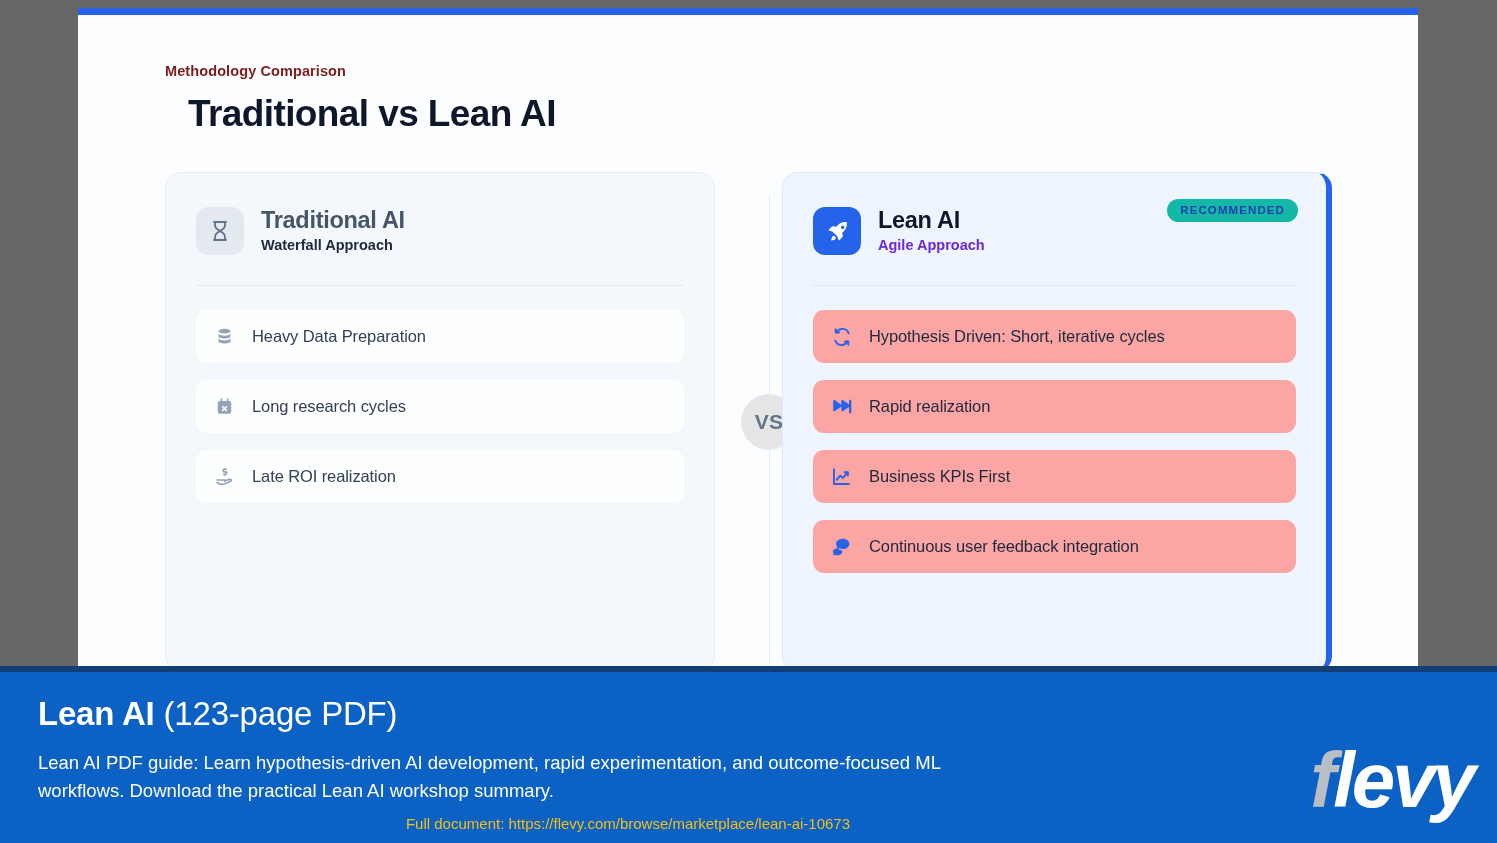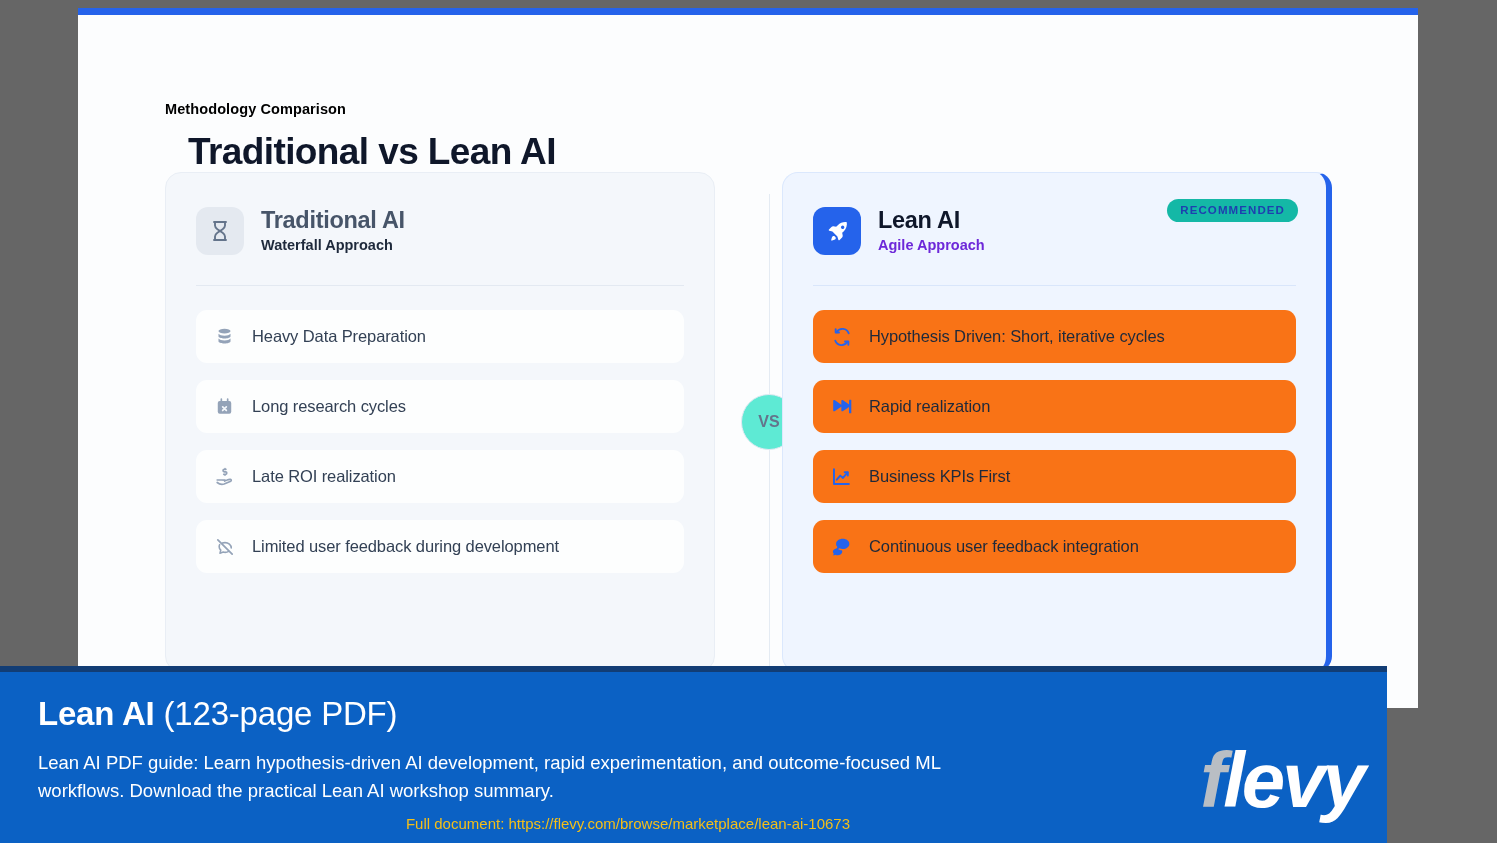--- a/index.html
+++ b/index.html
@@ -40,24 +40,23 @@
   
   .page-header {
     position: absolute;
     left: 87px;
     top: 55px;
     width: 1100px;
   }
   .eyebrow {
     font-size: 14.5px;
     font-weight: 700;
-    color: #000000;
+    color: #7f1d1d;
     letter-spacing: .1px;
     line-height: 1.2;
-    margin-top: 38px;
   }
   .page-title {
     margin-top: 13px;
     font-size: 37px;
     font-weight: 700;
     color: #0f172a;
     letter-spacing: -0.6px;
     line-height: 1.15;
     margin-left: 23px;
   }
@@ -152,21 +151,21 @@
 
   .item {
     display: flex;
     align-items: center;
     gap: 17px;
     height: 53px;
     border-radius: 11px;
     padding: 0 18px;
     background: #fdfefe;
   }
-  .item.lean { background: #f97316; }
+  .item.lean { background: #fca5a5; }
   .item-icon {
     width: 21px; height: 21px;
     flex: 0 0 auto;
     display: flex;
     align-items: center;
     justify-content: center;
   }
   .item-icon svg { display: block; }
   .item-label {
     font-size: 16.5px;
@@ -193,37 +192,37 @@
     top: 22px;
     bottom: 0;
     width: 1px;
     margin-left: -0.5px;
     background: #e4ebf3;
   }
   .vs-badge {
     position: relative;
     width: 56px; height: 56px;
     border-radius: 50%;
-    background: #5eead4;
+    background: #e5e5e5;
     border: 1px solid #e2e9f2;
     display: flex;
     align-items: center;
     justify-content: center;
-    font-size: 16px;
+    font-size: 21px;
     font-weight: 700;
     color: #64748b;
     letter-spacing: .2px;
   }
 
   
   .banner {
     position: absolute;
     left: 0;
     bottom: 0;
-    width: 1387px;
+    width: 1497px;
     height: 177px;
     background: #0b61c4;
     border-top: 6px solid #123d75;
     padding-left: 20px;
   }
   .banner-inner {
     position: absolute;
     left: 38px;
     top: 24px;
     width: 1180px;
@@ -323,30 +322,20 @@
           <div class="item">
             <span class="item-icon">
               <svg width="20" height="20" viewBox="0 0 24 24" fill="none" stroke="#94a3b8" stroke-width="1.9" stroke-linecap="round" stroke-linejoin="round">
                 <path d="M13.2 2.8h-2.1a1.5 1.5 0 000 3h1.6a1.5 1.5 0 010 3h-2.3M12 1.9v1M12 8.9v1"></path>
                 <path d="M2.6 15.6h5.2l4 .1M2.6 18.6c2.6 2.1 5.3 2.6 8.3 1.8l8-3.4c1-.5.8-1.9-.4-2.1-1.1-.2-2.6.2-3.9.8l-3 1.2" stroke-width="2"></path>
               </svg>
             </span>
             <span class="item-label">Late ROI realization</span>
           </div>
 
-          <div class="item">
-            <span class="item-icon">
-              <svg width="20" height="20" viewBox="0 0 24 24" fill="none" stroke="#94a3b8" stroke-width="1.9" stroke-linecap="round" stroke-linejoin="round">
-                <path d="M19.5 13.2c0-3.6-3.4-6.5-7.5-6.5-1.1 0-2.2.2-3.1.6" fill="none"></path>
-                <path d="M5.6 9.2c-.4.8-.6 1.6-.6 2.5 0 1.6.7 3 1.9 4.1L6 19.4l3.9-1.3c.8.2 1.4.3 2.2.3 1.6 0 3.1-.4 4.3-1.2" fill="none"></path>
-                <path d="M3.4 3.4l17.2 17.2" stroke-width="2.1"></path>
-              </svg>
-            </span>
-            <span class="item-label">Limited user feedback during development</span>
-          </div>
 
         </div>
       </div>
 
       <div class="vs-wrap">
         <div class="vs-line"></div>
         <div class="vs-badge">VS</div>
       </div>
 
       <div class="card card-lean">

